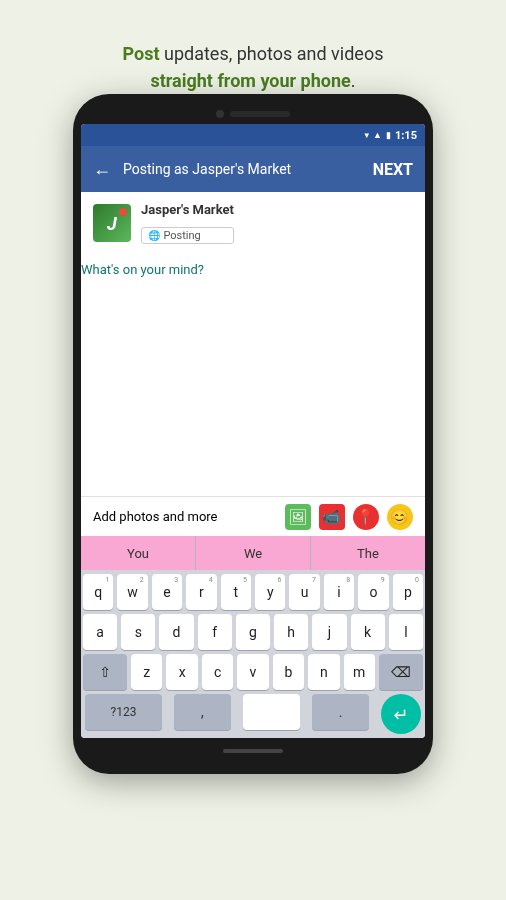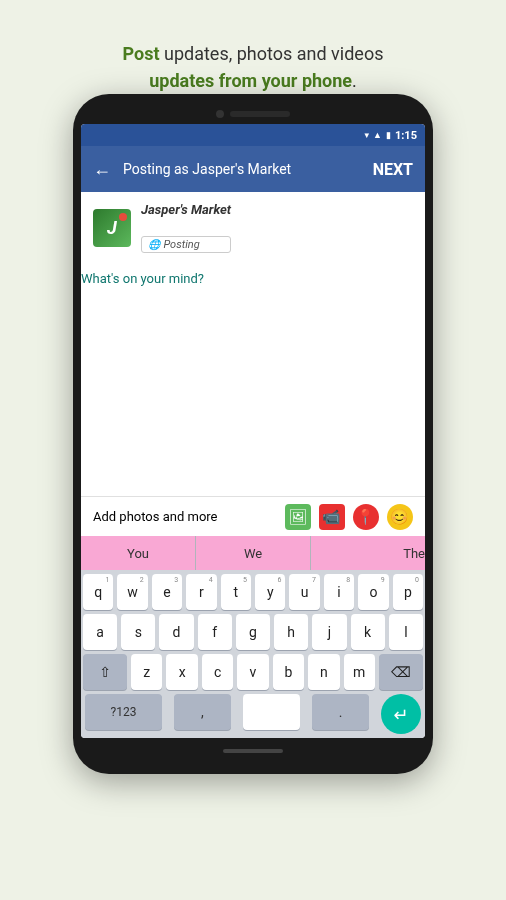--- a/index.html
+++ b/index.html
@@ -162,22 +162,21 @@
       right: 4px;
       width: 8px;
       height: 8px;
       background: #e74c3c;
       border-radius: 50%;
     }
 
     .post-header-info {
       display: flex;
       flex-direction: column;
-      gap: 19px;
-      font-style: italic;
+      gap: 10px;
     }
     .post-page-name {
       font-size: 13px;
       font-weight: bold;
       color: #333;
     }
     .post-audience {
       display: flex;
       align-items: center;
       gap: 3px;
@@ -242,21 +241,21 @@
       text-align: center;
       font-size: 13px;
       color: #333;
       border-right: 1px solid #b0b5bb;
       height: 100%;
       display: flex;
       align-items: center;
       justify-content: center;
       cursor: pointer;
     }
-    .suggestion:last-child { border-right: none; justify-content: flex-end; }
+    .suggestion:last-child { border-right: none; }
 
     
     .keyboard {
       background: #d1d5db;
       padding: 4px 2px;
       display: flex;
       flex-direction: column;
       gap: 4px;
     }
     .kb-row {
@@ -379,21 +378,21 @@
       height: 4px;
       background: #444;
       border-radius: 2px;
     }
   </style>
 </head>
 <body>
 
 <div class="headline">
   <span class="bold-green">Post</span><span> updates, photos and videos</span><br>
-  <span class="bold-green-line2">updates from your phone</span><span>.</span>
+  <span class="bold-green-line2">straight from your phone</span><span>.</span>
 </div>
 
 <div class="phone-wrapper">
   <div class="phone-notch">
     <div class="phone-camera"></div>
     <div class="phone-speaker"></div>
   </div>
 
   <div class="phone-screen">
 

